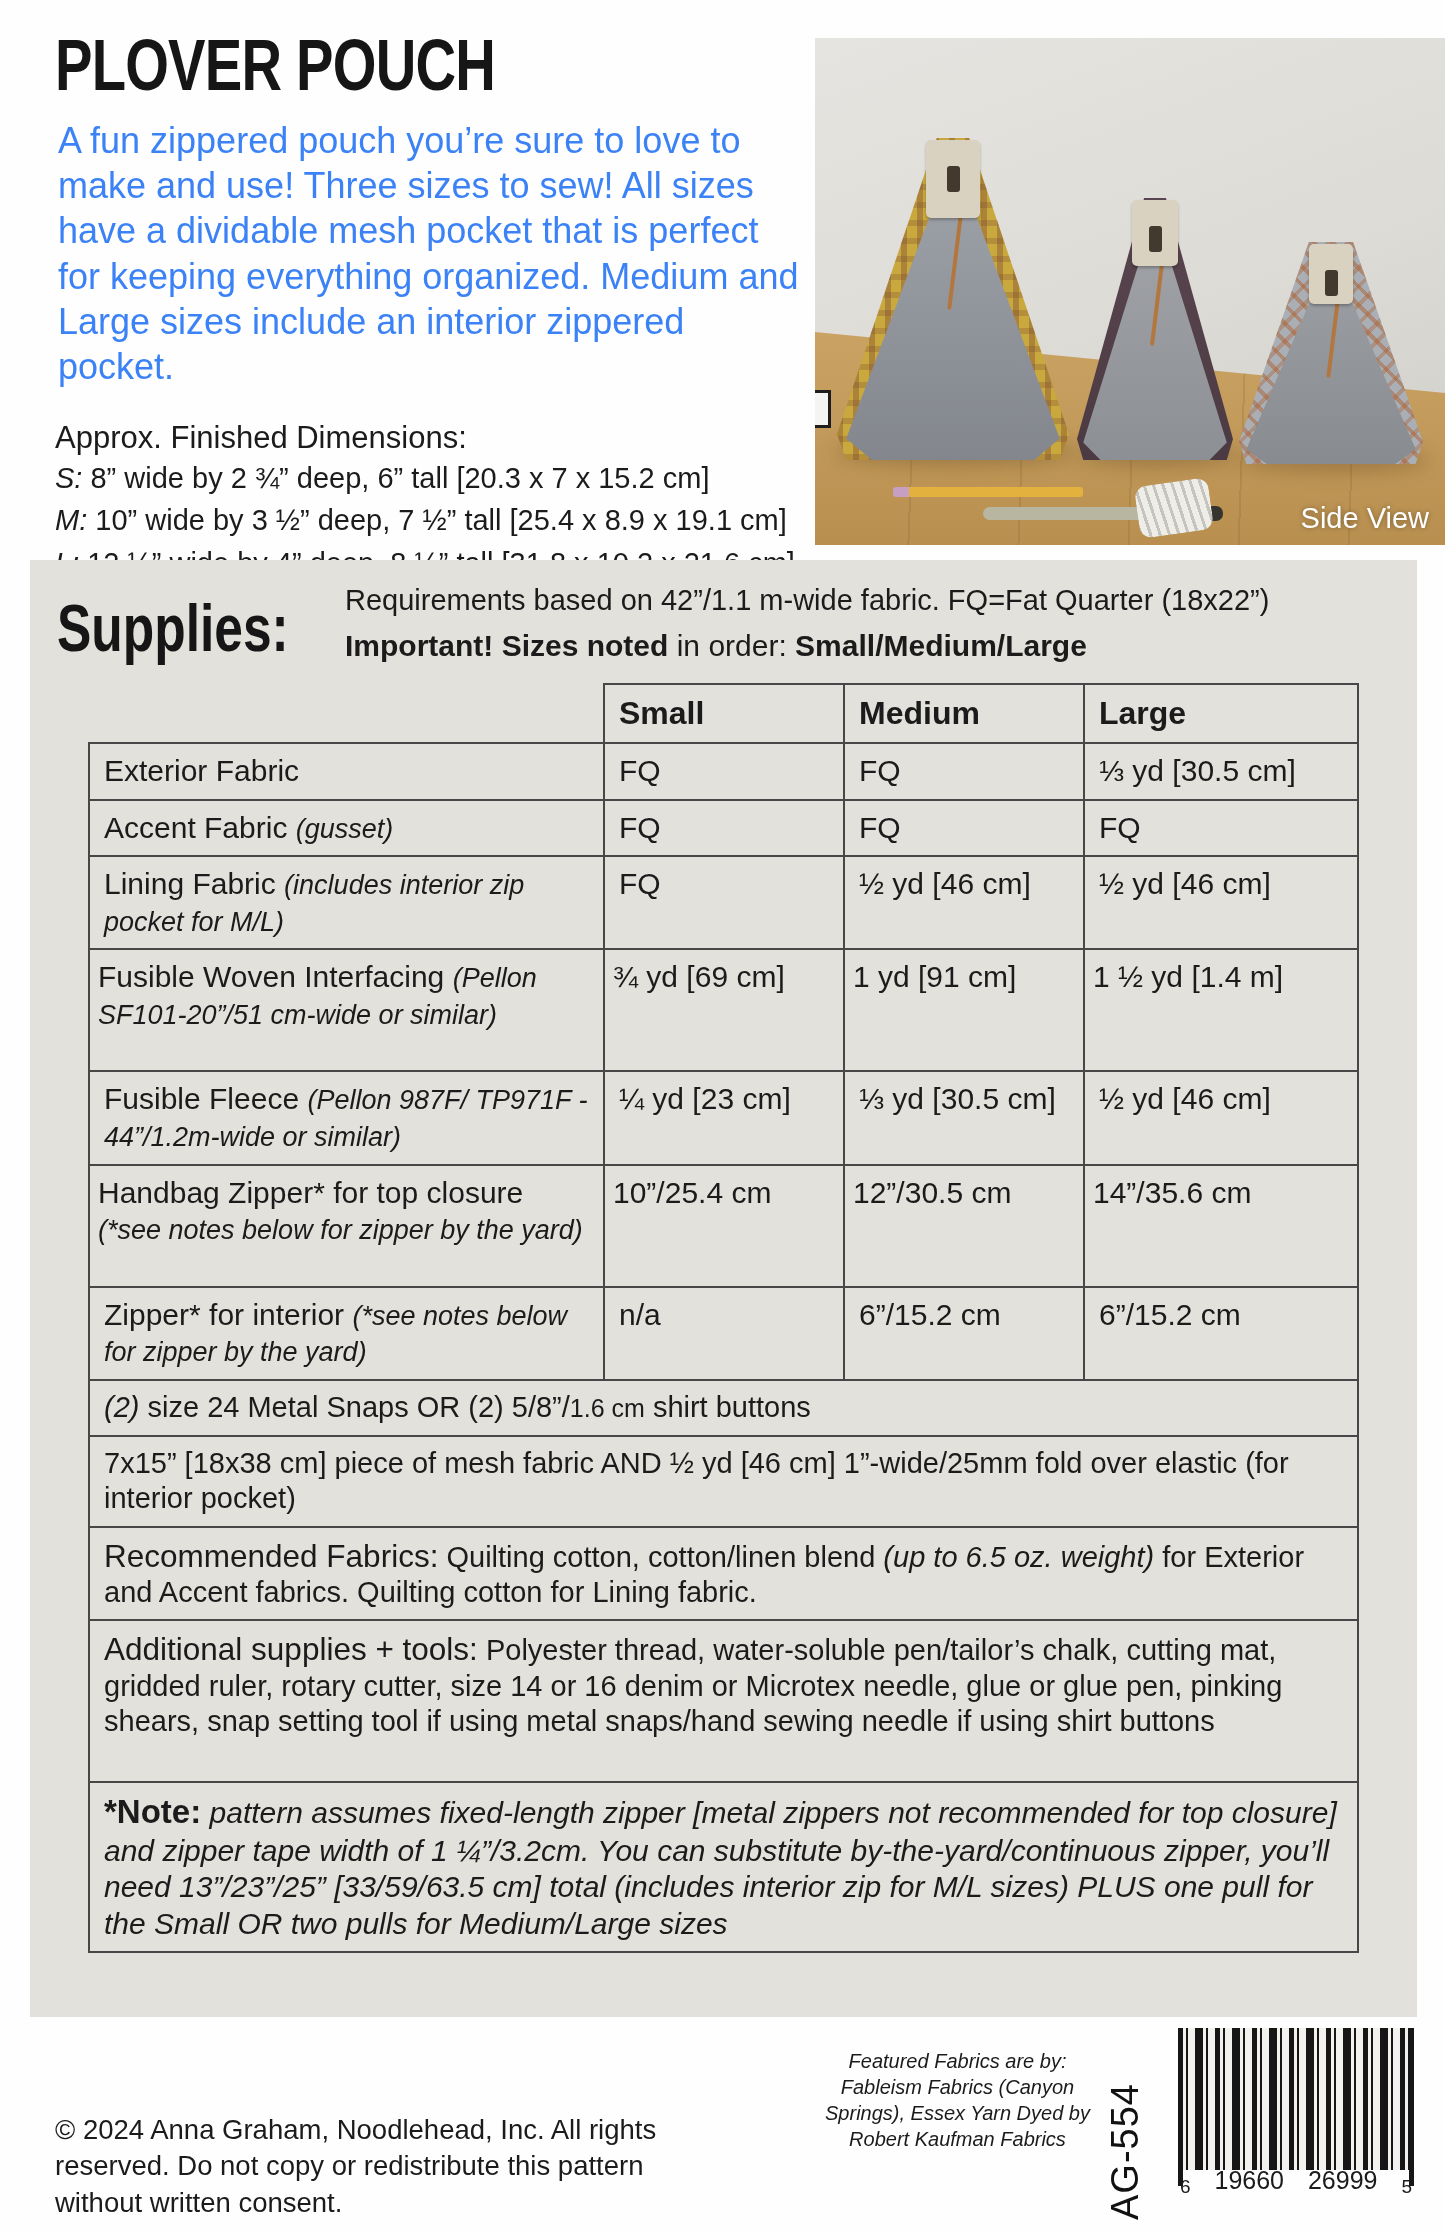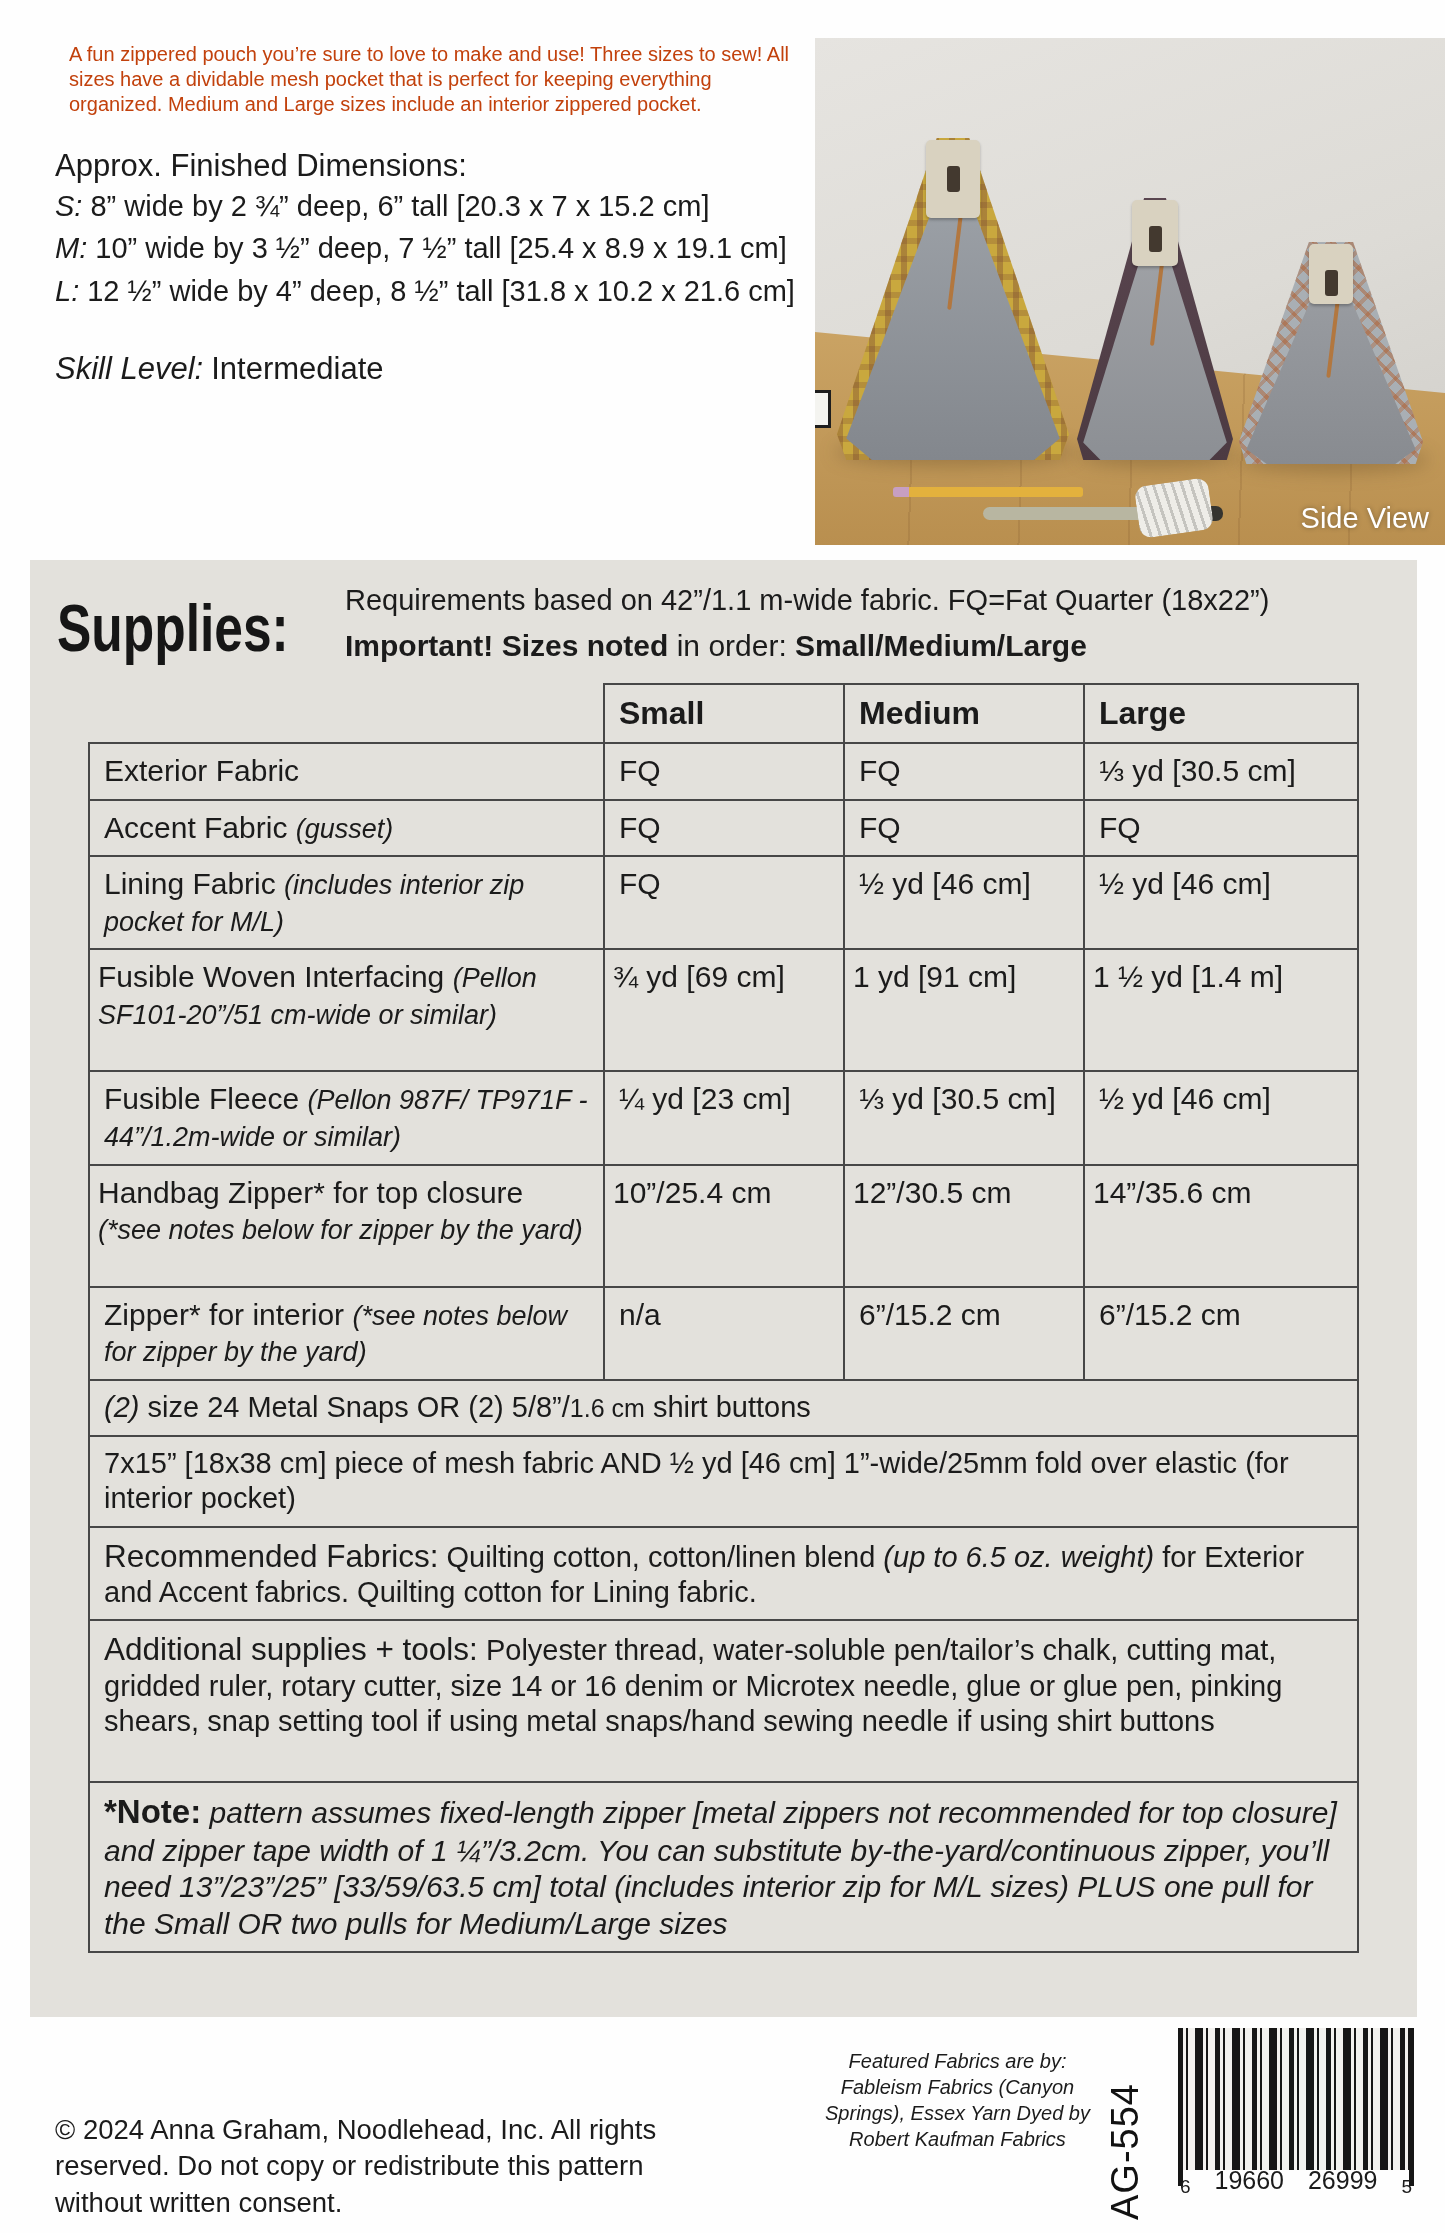--- a/index.html
+++ b/index.html
@@ -3,21 +3,21 @@
 <meta charset="utf-8">
 <style>
   html,body{margin:0;padding:0;background:#fff;}
   .page{position:relative;width:1445px;height:2233px;background:#fefefe;overflow:hidden;
         font-family:"Liberation Sans",sans-serif;color:#1b1b1b;}
 
   
   .top{position:absolute;left:55px;top:28px;width:745px;}
   .cond{display:inline-block;transform:scaleX(.78);transform-origin:0 50%;white-space:nowrap;}
   .title{font-size:72px;font-weight:bold;letter-spacing:-1px;line-height:1.05;margin:0;color:#161616;}
-  .desc{font-size:20px;line-height:1.26;margin:14px 0 0 14px;color:#c2410c;}
+  .desc{font-size:36px;line-height:1.26;margin:14px 0 0 3px;color:#3b82f6;}
   .dims-head{font-size:31px;margin:30px 0 0 0;}
   .dim{font-size:29px;line-height:1.4;margin:2px 0 0 0;}
   .dim i{font-style:italic;}
   .skill{font-size:31px;margin:40px 0 0 0;}
   .skill i{font-style:italic;}
   .skill span{margin-left:8px;}
 
   
   .photo{position:absolute;left:815px;top:38px;width:630px;height:507px;overflow:hidden;
          background:linear-gradient(160deg,#e6e4e0 0%,#dddbd6 55%,#cfcdc8 100%);}
@@ -108,20 +108,21 @@
   .nums{display:flex;justify-content:space-between;align-items:flex-end;font-size:25px;margin-top:-4px;
         padding:0 2px;background:transparent;}
   .nums .edge{font-size:19px;position:relative;top:3px;}
 </style>
 </head>
 <body>
 
 <div class="page">
 
   <div class="top">
+    <h1 class="title"><span class="cond">PLOVER POUCH</span></h1>
     <p class="desc">A fun zippered pouch you’re sure to love to make and use! Three sizes to sew! All sizes have a dividable mesh pocket that is perfect for keeping everything organized. Medium and Large sizes include an interior zippered pocket.</p>
     <p class="dims-head">Approx. Finished Dimensions:</p>
     <p class="dim"><i>S:</i><span> 8” wide by 2 ¾” deep, 6” tall [20.3 x 7 x 15.2 cm]</span></p>
     <p class="dim"><i>M:</i><span> 10” wide by 3 ½” deep, 7 ½” tall [25.4 x 8.9 x 19.1 cm]</span></p>
     <p class="dim"><i>L:</i><span> 12 ½” wide by 4” deep, 8 ½” tall [31.8 x 10.2 x 21.6 cm]</span></p>
     <p class="skill"><i>Skill Level:</i><span>Intermediate</span></p>
   </div>
 
   <div class="photo">
     <div class="floor"></div>

